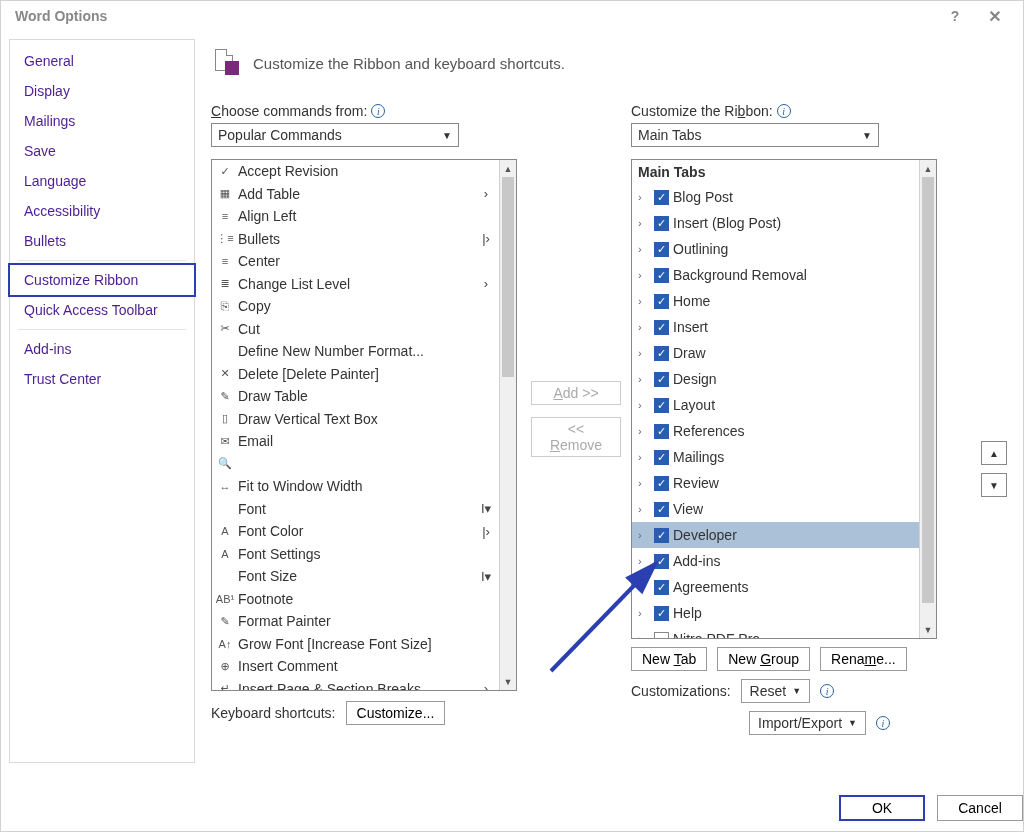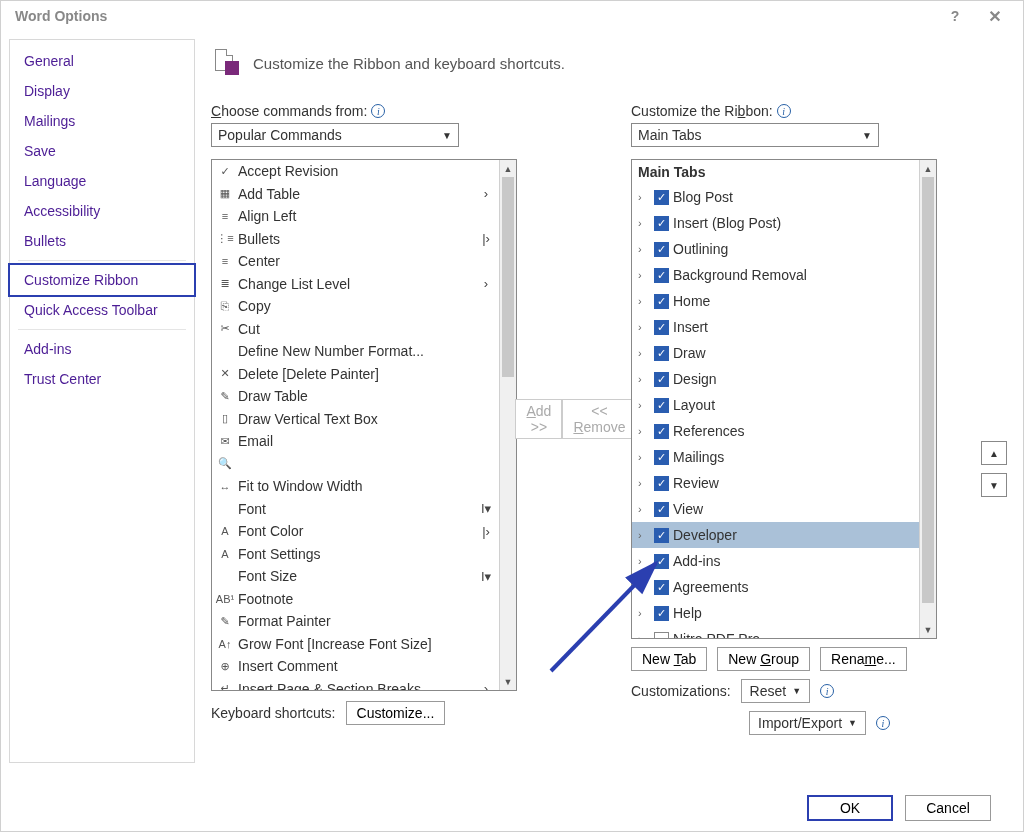--- a/index.html
+++ b/index.html
@@ -83,21 +83,21 @@
     position:absolute; left:14px; top:14px; width:14px; height:14px; background:#7a297a;
   }
   .heading-text { font-size: 15px; color: #555; }
 
   .cols {
     display: flex;
     gap: 0;
   }
   .col { display:flex; flex-direction:column; }
   .col-left { width: 310px; }
-  .col-mid { width: 110px; display:flex; flex-direction:row; align-items:center; justify-content:center; }
+  .col-mid { width: 110px; display:flex; flex-direction:column; align-items:center; justify-content:center; }
   .col-right { flex:1; }
 
   .label-row { font-size:14px; color:#333; margin-bottom:4px; display:flex; align-items:center; gap:4px;}
   .label-row .u { text-decoration: underline; }
   .info-badge {
     display:inline-flex; width:14px; height:14px; border:1px solid #2861a6; color:#2861a6; border-radius:50%;
     align-items:center; justify-content:center; font-size:10px; font-style:italic; font-family: Georgia, serif;
   }
 
   .dropdown {
@@ -196,21 +196,21 @@
   .updown {
     position:absolute;
     right: 16px;
     top: 440px;
     display:flex; flex-direction:column; gap:8px;
   }
   .updown .sq { width:26px; height:24px; border:1px solid #888; display:flex; align-items:center; justify-content:center; font-size:10px; background:#fff;}
 
   
   .footer {
-    position:absolute; bottom:10px; right:32px;
+    position:absolute; bottom:10px; right:0;
     display:flex; gap:12px;
   }
   .footer .btn { width:86px; height:26px; }
   .footer .btn.primary { border:2px solid #2b3fb0;}
 
   
   .arrow-svg { position:absolute; left:540px; top:540px; pointer-events:none;}
 </style>
 </head>
 <body>

